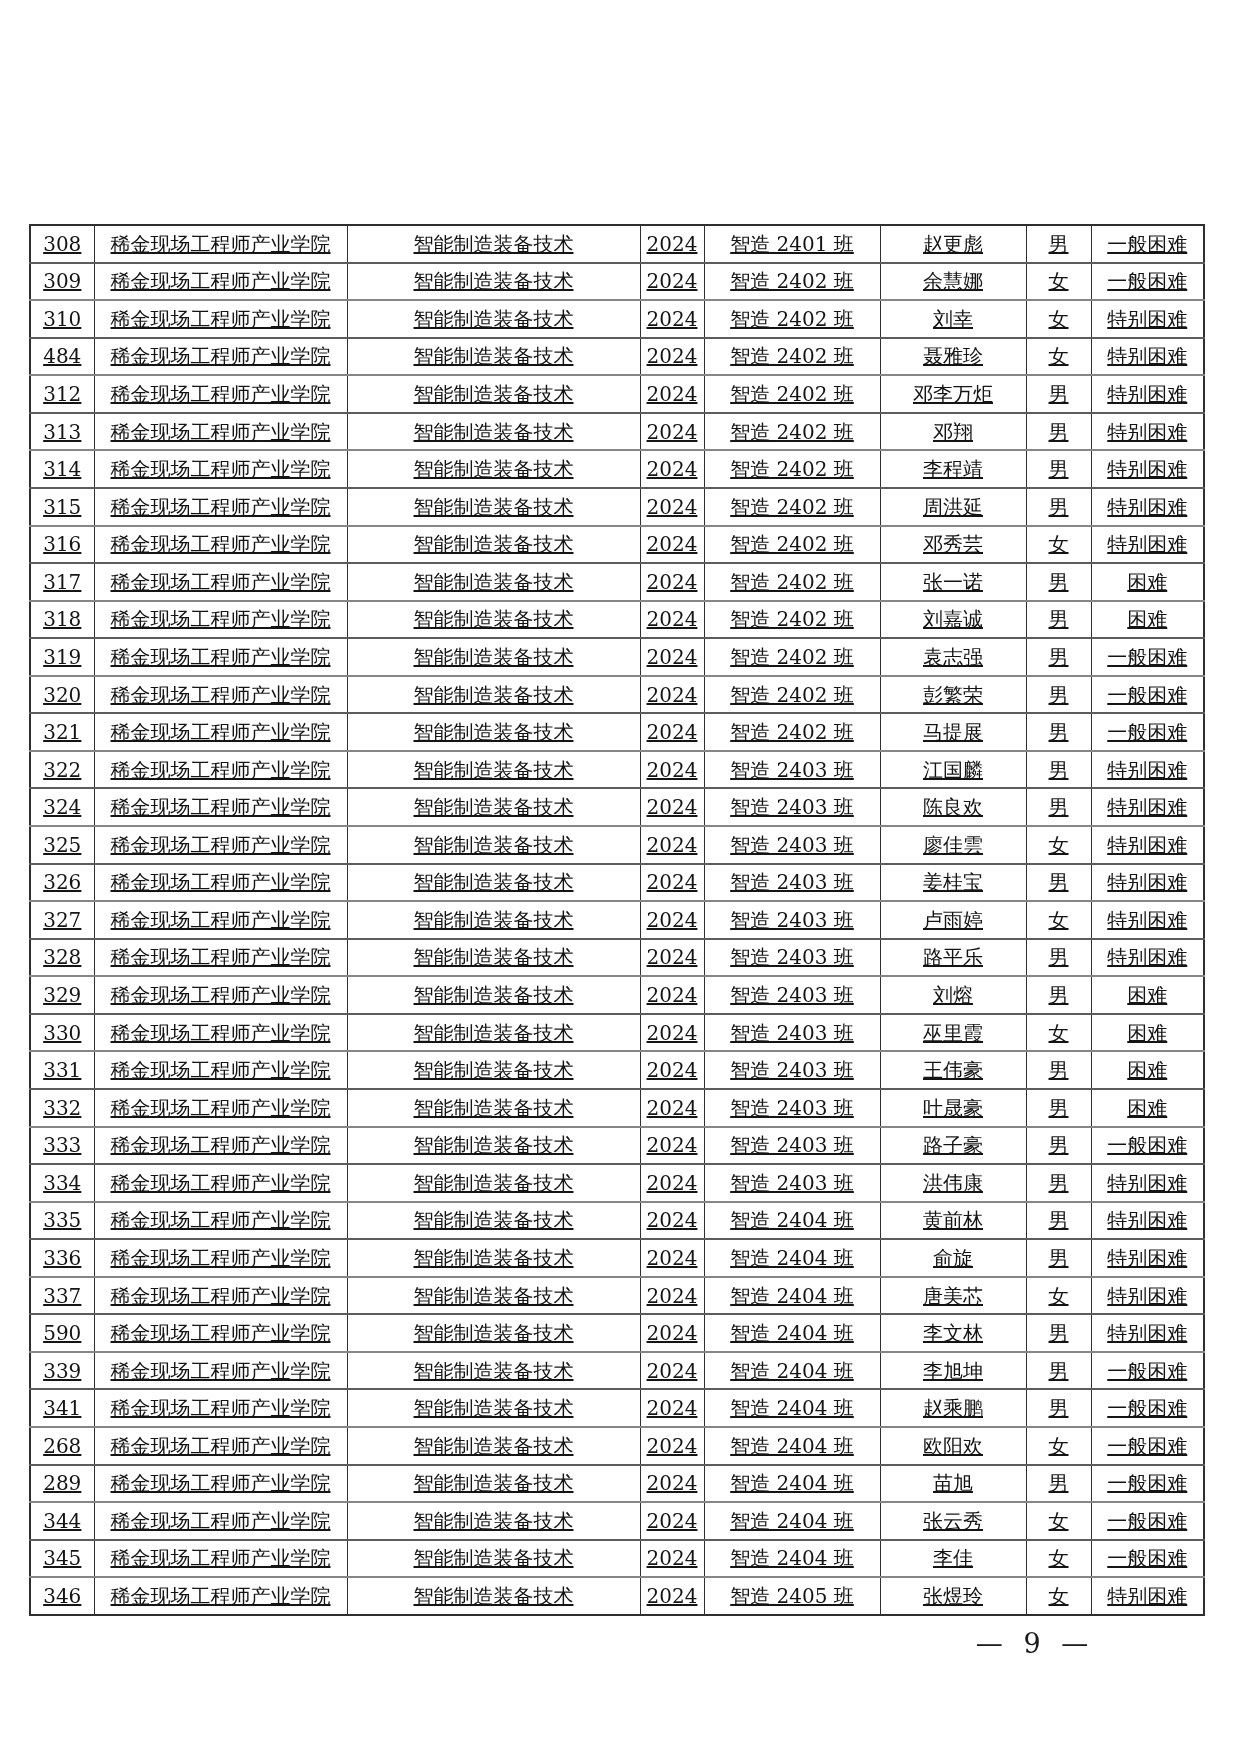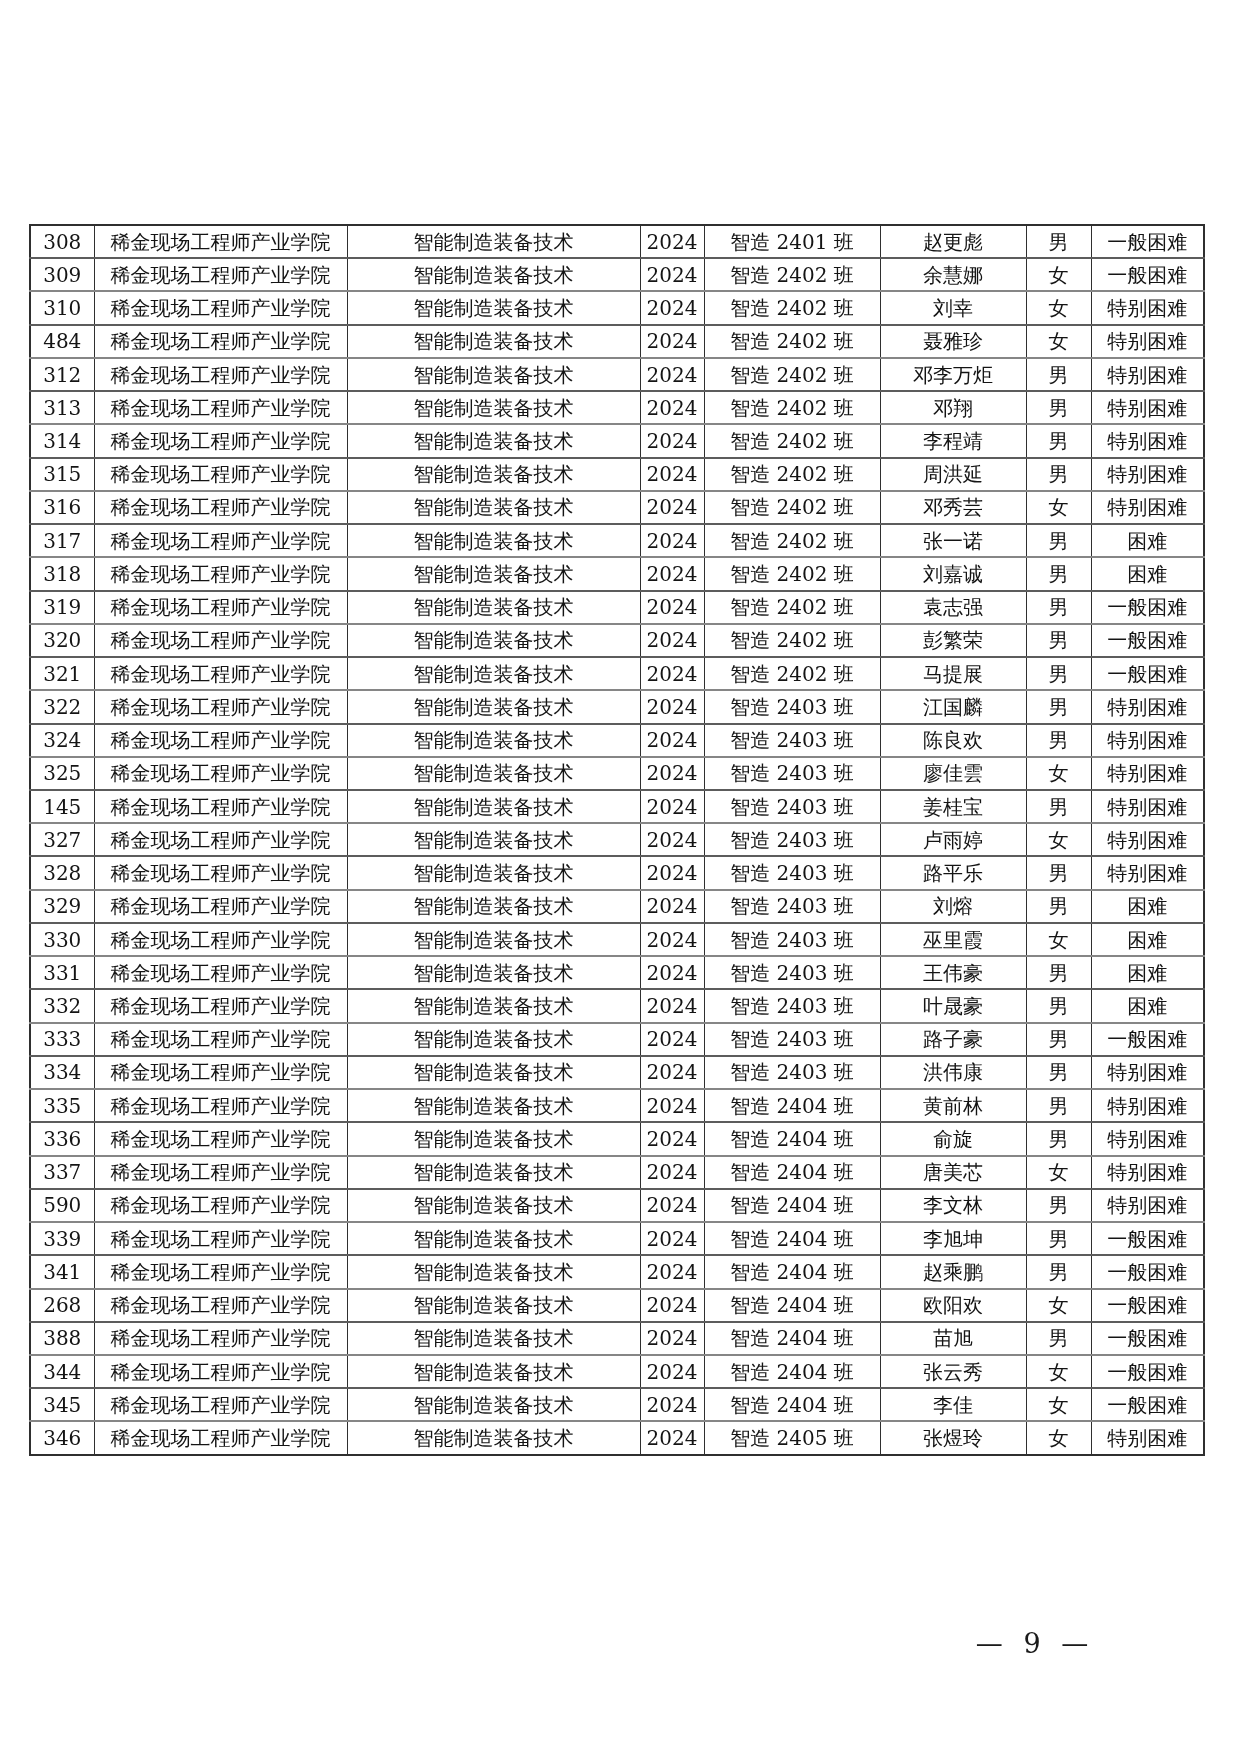--- a/index.html
+++ b/index.html
@@ -18,24 +18,25 @@
   .sheet {
     position: absolute;
     inset: 0;
     background: #ffffff;
   }
   table.roster {
     position: absolute;
     left: 29px;
     top: 224px;
     width: 1174px;
-    height: 1232px;
+    height: 1392px;
     border-collapse: collapse;
     table-layout: fixed;
     border: 2px solid #2f2f2f;
+    text-decoration: underline;
   }
   table.roster td {
     border-left: 1px solid #2f2f2f;
     border-top: 2px solid #868686;
     text-align: center;
     vertical-align: middle;
     font-size: 20px;
     line-height: 1;
     padding: 0 2px;
     white-space: nowrap;
@@ -244,21 +245,21 @@
           <td>325</td>
           <td>稀金现场工程师产业学院</td>
           <td>智能制造装备技术</td>
           <td>2024</td>
           <td>智造 2403 班</td>
           <td>廖佳雲</td>
           <td>女</td>
           <td>特别困难</td>
         </tr>
         <tr>
-          <td>145</td>
+          <td>326</td>
           <td>稀金现场工程师产业学院</td>
           <td>智能制造装备技术</td>
           <td>2024</td>
           <td>智造 2403 班</td>
           <td>姜桂宝</td>
           <td>男</td>
           <td>特别困难</td>
         </tr>
         <tr>
           <td>327</td>
@@ -404,21 +405,21 @@
           <td>268</td>
           <td>稀金现场工程师产业学院</td>
           <td>智能制造装备技术</td>
           <td>2024</td>
           <td>智造 2404 班</td>
           <td>欧阳欢</td>
           <td>女</td>
           <td>一般困难</td>
         </tr>
         <tr>
-          <td>388</td>
+          <td>289</td>
           <td>稀金现场工程师产业学院</td>
           <td>智能制造装备技术</td>
           <td>2024</td>
           <td>智造 2404 班</td>
           <td>苗旭</td>
           <td>男</td>
           <td>一般困难</td>
         </tr>
         <tr>
           <td>344</td>

